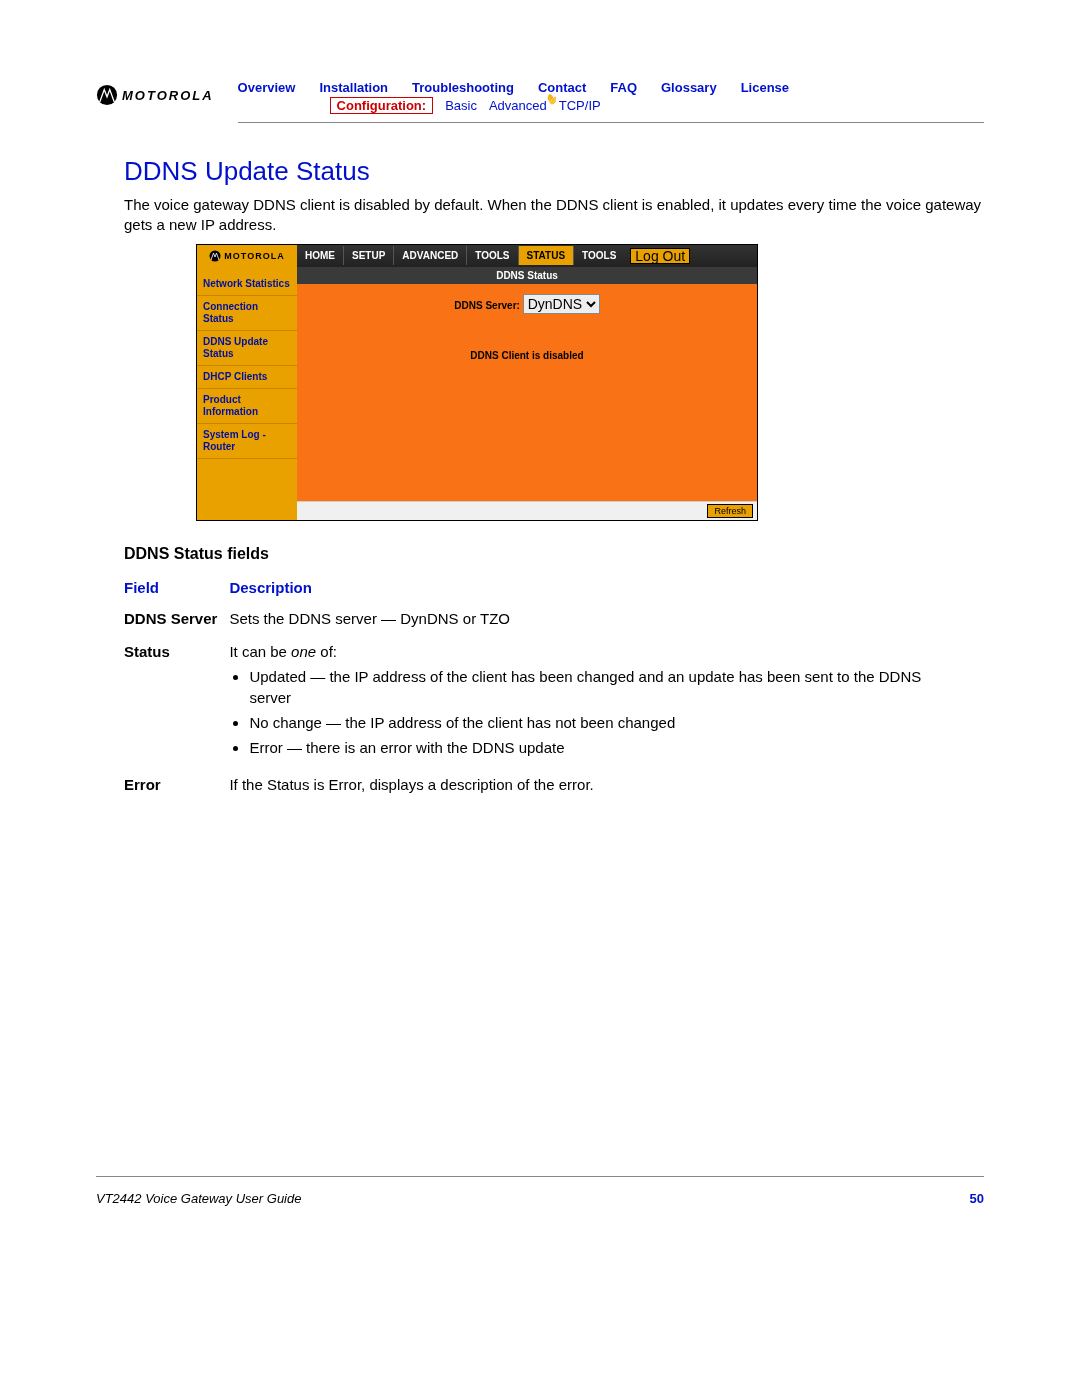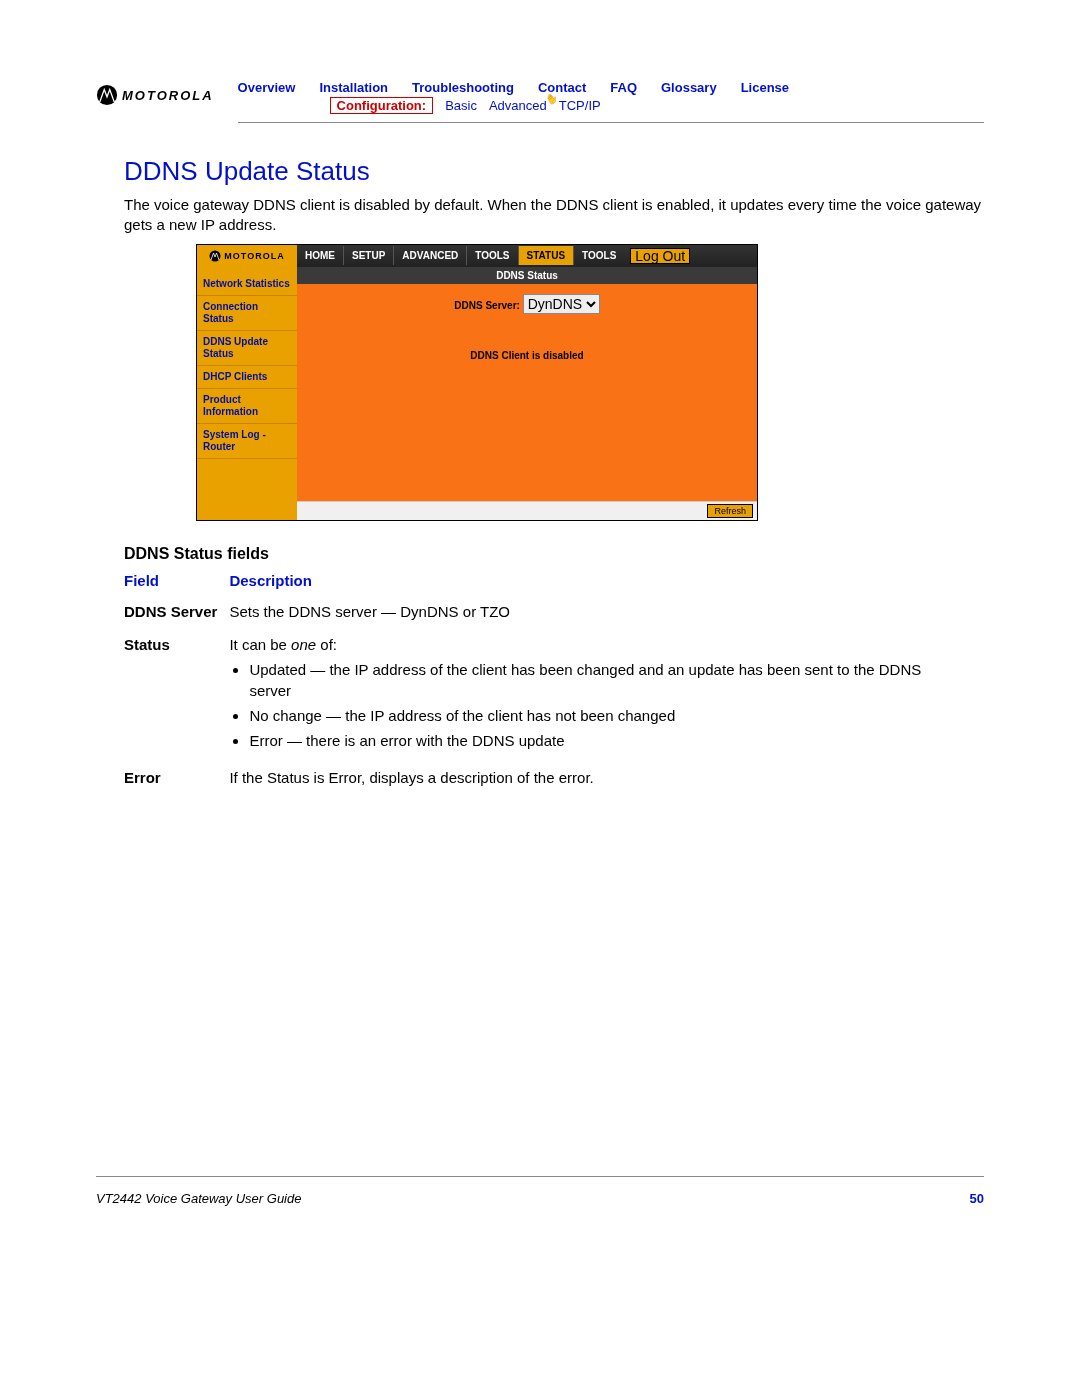--- a/index.html
+++ b/index.html
@@ -155,21 +155,21 @@
   .shot-footer {
     background:#f0f0f0; border-top:1px solid #ccc;
     display:flex; justify-content:flex-end; padding:2px 4px;
   }
   .refresh-btn {
     border:1px solid #000; background:#e9a100;
     font-size:9px; padding:1px 6px; font-family: Verdana, Arial, sans-serif;
   }
 
   h2.subhead {
-    font-size:16px; font-weight:bold; margin: 24px 0 3px 28px;
+    font-size:16px; font-weight:bold; margin: 24px 0 10px 28px;
   }
   table.fields {
     margin-left:28px; border-collapse:collapse; width: 830px;
     font-size:15px;
   }
   table.fields th {
     text-align:left; color:#0010cc; font-weight:bold;
     padding: 6px 12px 6px 0; vertical-align:top;
   }
   table.fields td {

